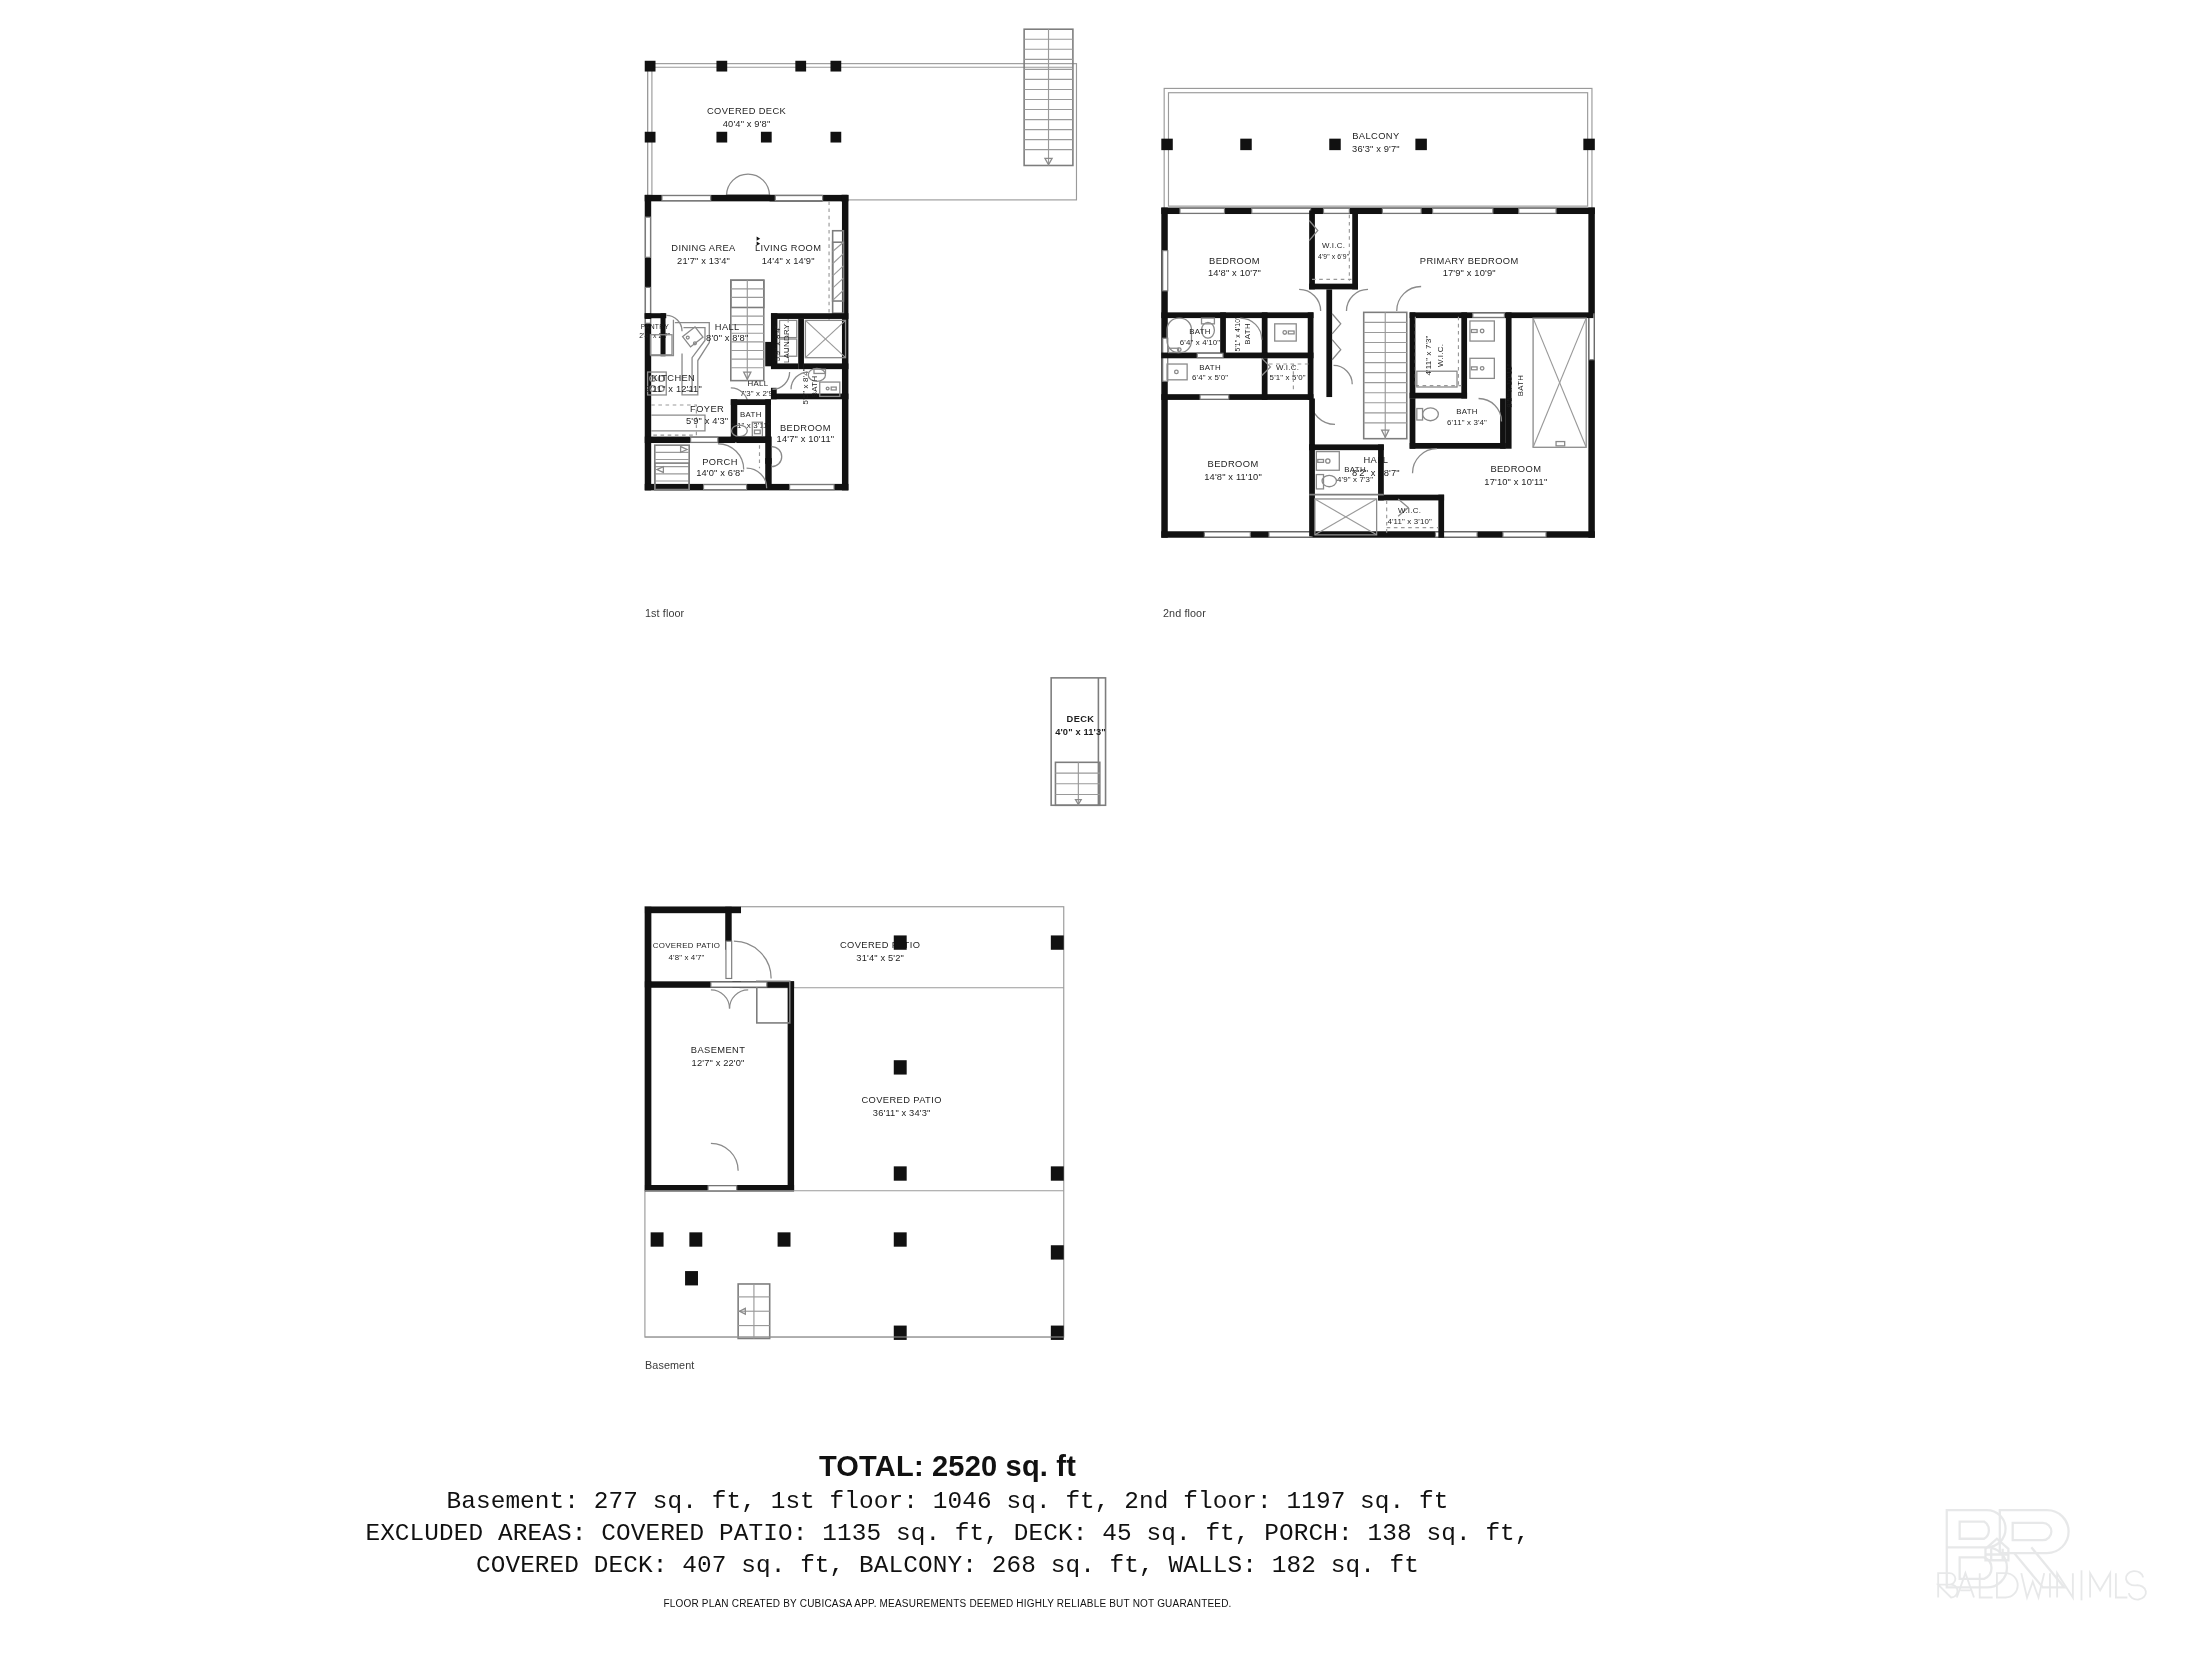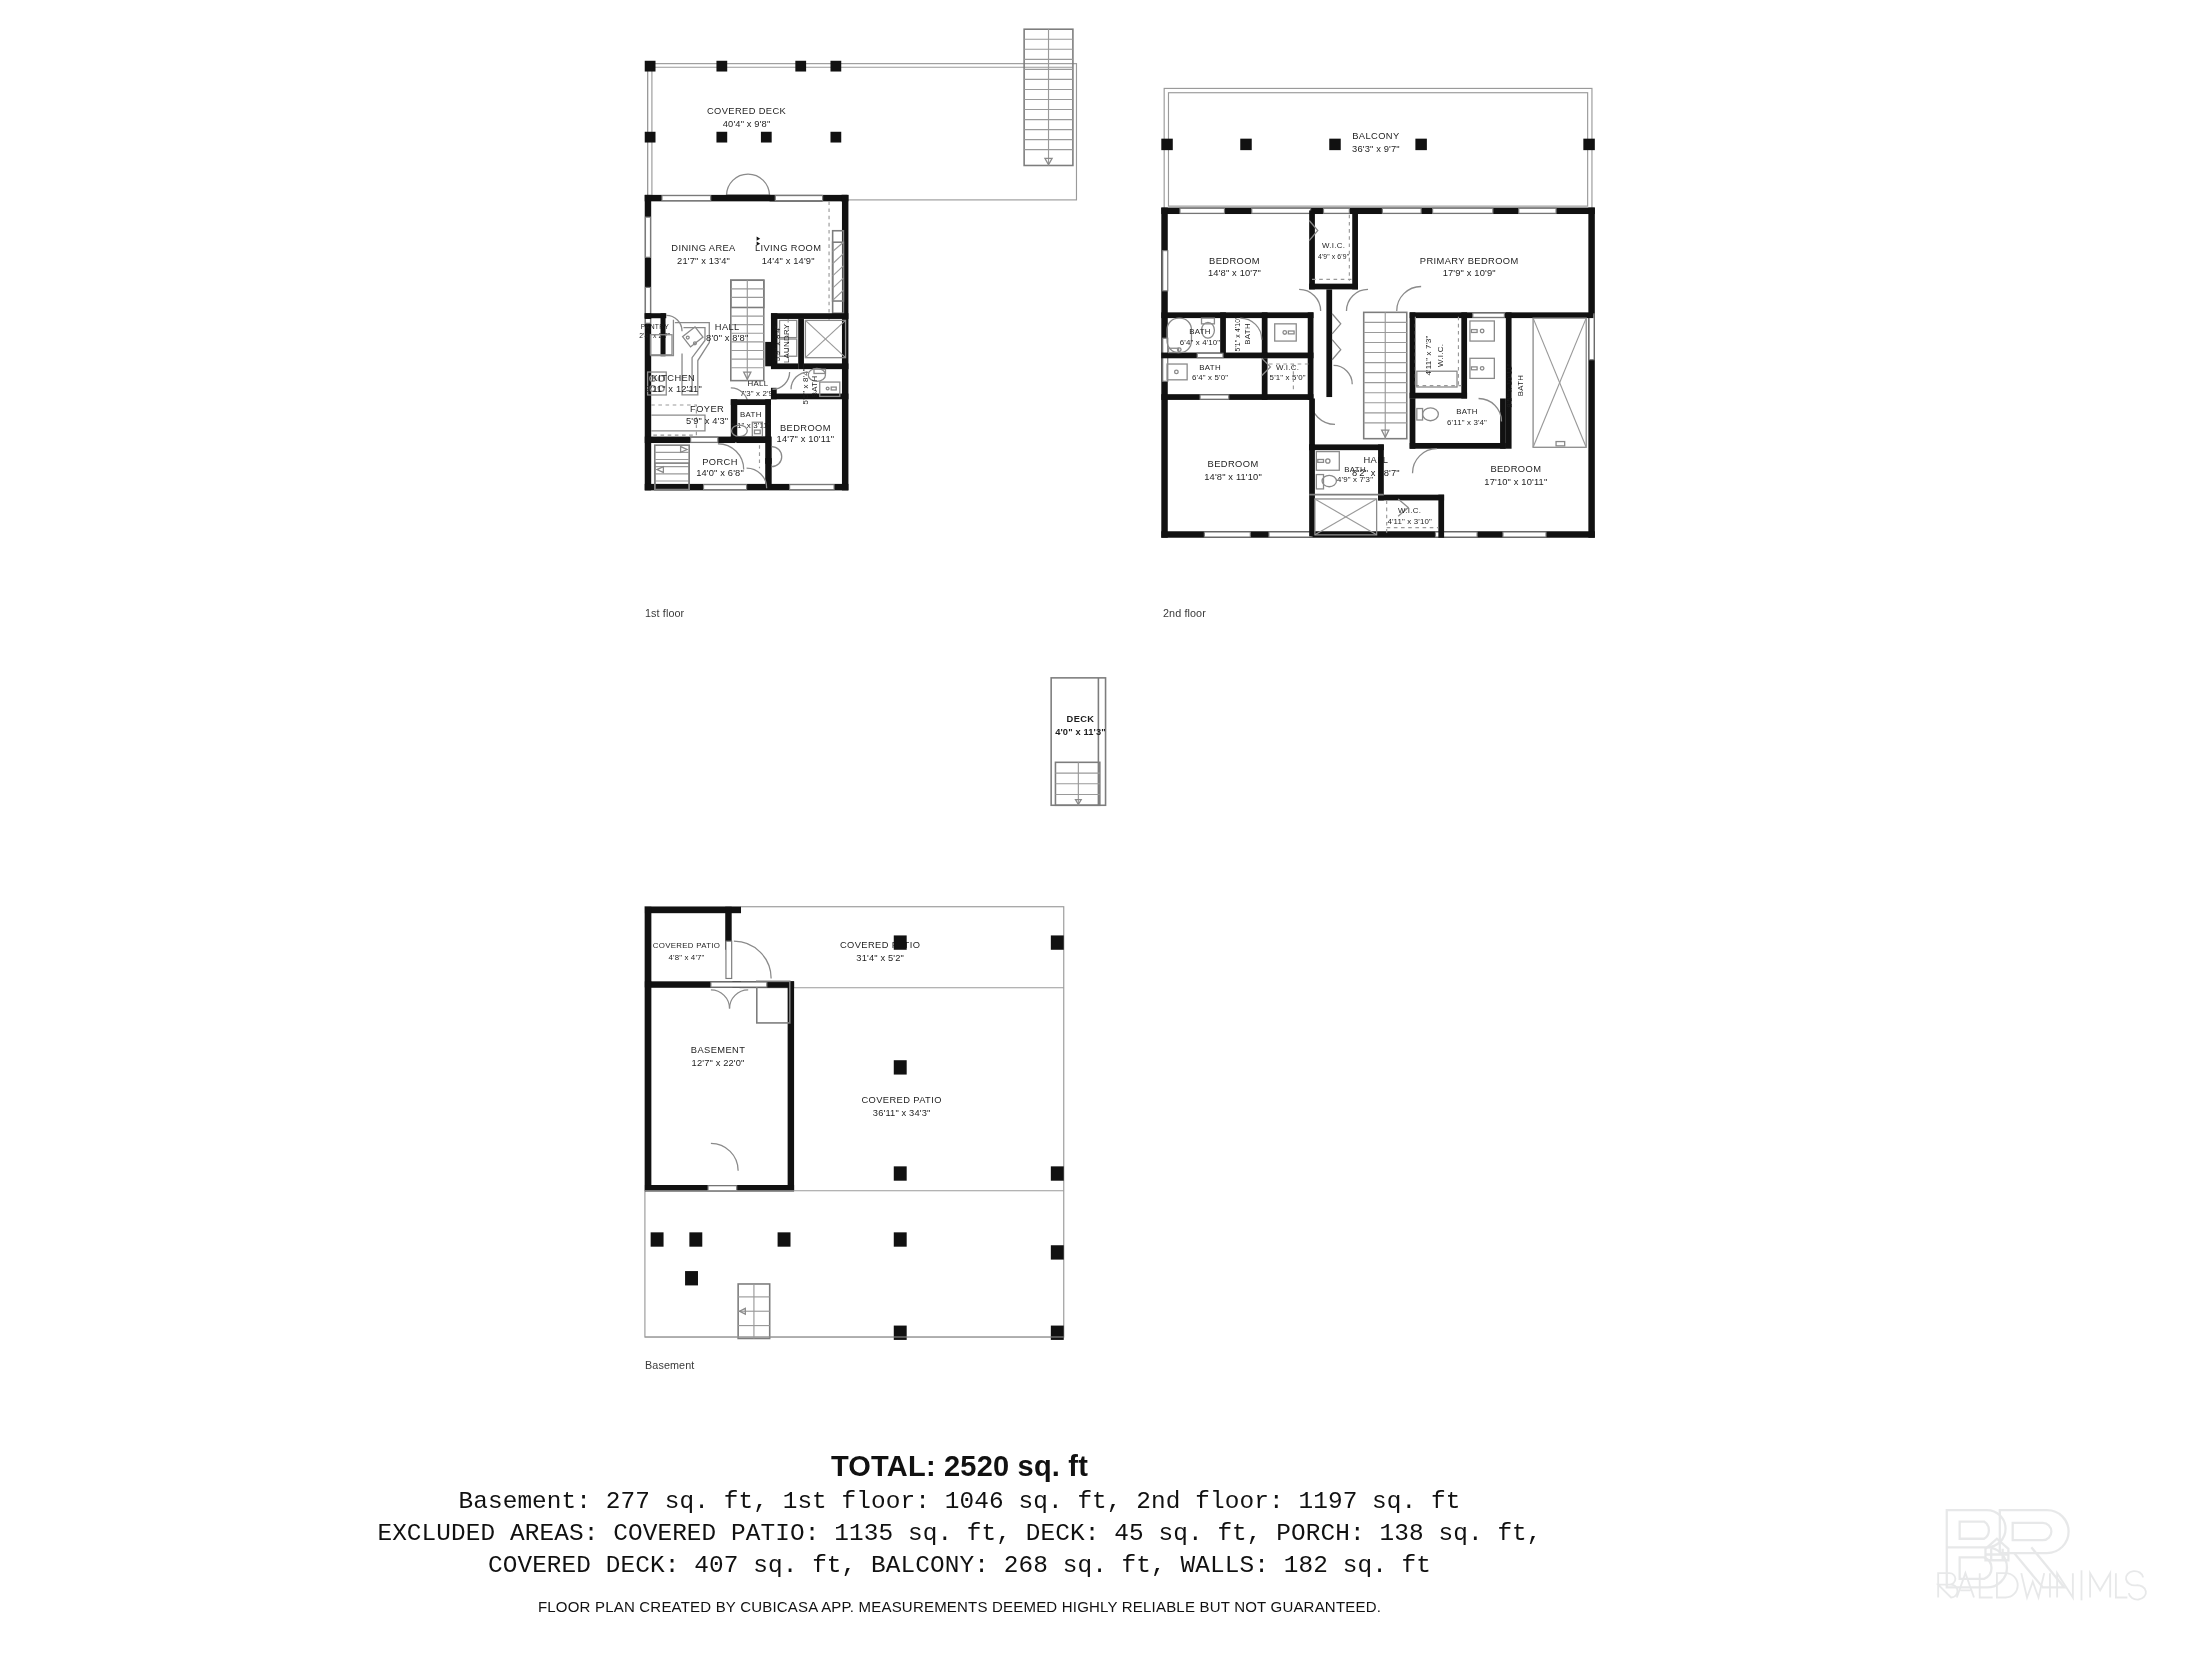--- a/index.html
+++ b/index.html
@@ -22,25 +22,25 @@
   .rlabel{font-size:13px;letter-spacing:.55px;text-anchor:middle;fill:#1d1d1d;}
   .rdim{font-size:13px;letter-spacing:.2px;text-anchor:middle;fill:#1d1d1d;}
   .rlabel.sm{font-size:11px;letter-spacing:.4px;}
   .rdim.sm{font-size:11px;}
   .rlabel.xs{font-size:9.5px;letter-spacing:.3px;}
   .rdim.xs{font-size:9.5px;}
   .floorlabel{
     position:absolute;font-size:10.8px;color:#3a3a3a;letter-spacing:0.1px;
   }
   .summary{
-    position:absolute;left:12px;width:1895px;text-align:center;
+    position:absolute;left:0;width:1895px;text-align:center;
   }
   .sum-total{font-size:29px;font-weight:bold;letter-spacing:0.2px;color:#111;}
   .sum-line{font-size:24.4px;letter-spacing:0.1px;color:#111;margin-top:5px;font-family:Liberation Mono, monospace;}
-  .sum-foot{font-size:15px;letter-spacing:0.2px;color:#111;margin-top:18.7px;}
+  .sum-foot{font-size:10px;letter-spacing:0.2px;color:#111;margin-top:18.7px;}
   .logo{position:absolute;opacity:.33;}
   .logo svg{display:block;}
 </style>
 </head>
 <body>
 
 <div class="plan" id="floor1" style="left:639px;top:29px;">
 <svg width="459" height="567" viewBox="0 0 640 790">
 
   <rect class="thin" x="12" y="48" width="598" height="190"></rect>

